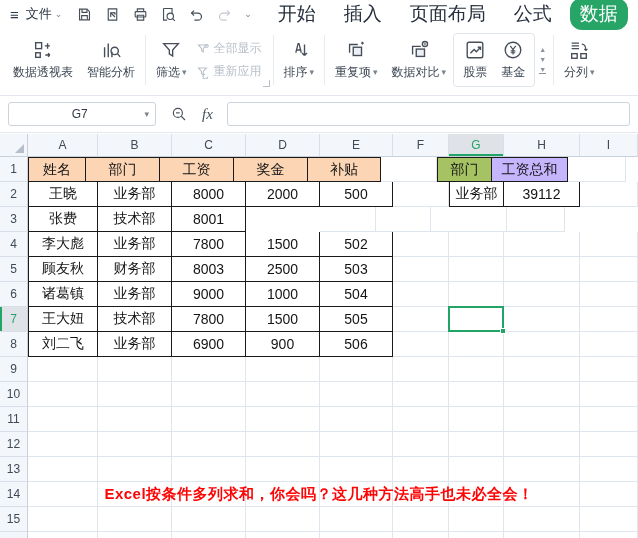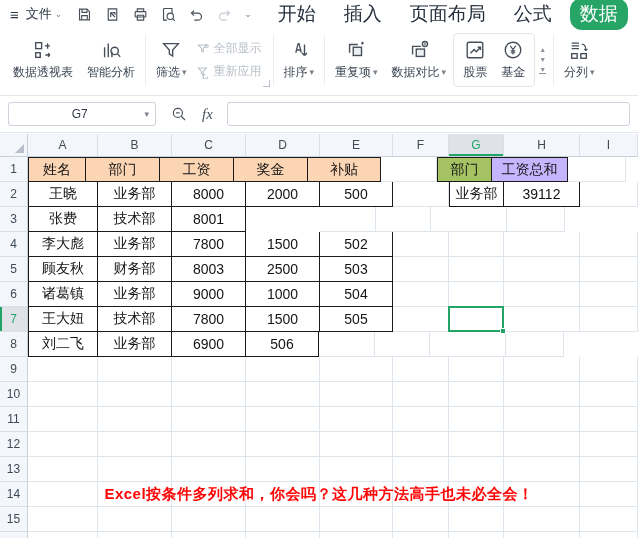--- a/index.html
+++ b/index.html
@@ -355,20 +355,21 @@
         <div class="cell" style="width: 56px;"></div>
         <div class="cell" style="width: 55px;"></div>
         <div class="cell" style="width: 76px;"></div>
         <div class="cell" style="width: 58px;"></div>
       </div>
       <div class="srow" style="height: 25px;">
         <div class="rowhead">8</div>
         <div class="cell" style="width: 70px; border-right: 1px solid rgb(26, 26, 26); border-bottom: 1px solid rgb(26, 26, 26); border-left: 1px solid rgb(26, 26, 26);">刘二飞</div>
         <div class="cell" style="width: 74px; border-right: 1px solid rgb(26, 26, 26); border-bottom: 1px solid rgb(26, 26, 26);">业务部</div>
         <div class="cell" style="width: 74px; border-right: 1px solid rgb(26, 26, 26); border-bottom: 1px solid rgb(26, 26, 26);">6900</div>
+        <div class="cell" style="width: 74px; border-right: 1px solid rgb(26, 26, 26); border-bottom: 1px solid rgb(26, 26, 26);">900</div>
         <div class="cell" style="width: 73px; border-right: 1px solid rgb(26, 26, 26); border-bottom: 1px solid rgb(26, 26, 26);">506</div>
         <div class="cell" style="width: 56px;"></div>
         <div class="cell" style="width: 55px;"></div>
         <div class="cell" style="width: 76px;"></div>
         <div class="cell" style="width: 58px;"></div>
       </div>
       <div class="srow" style="height: 25px;">
         <div class="rowhead">9</div>
         <div class="cell" style="width: 70px;"></div>
         <div class="cell" style="width: 74px;"></div>

